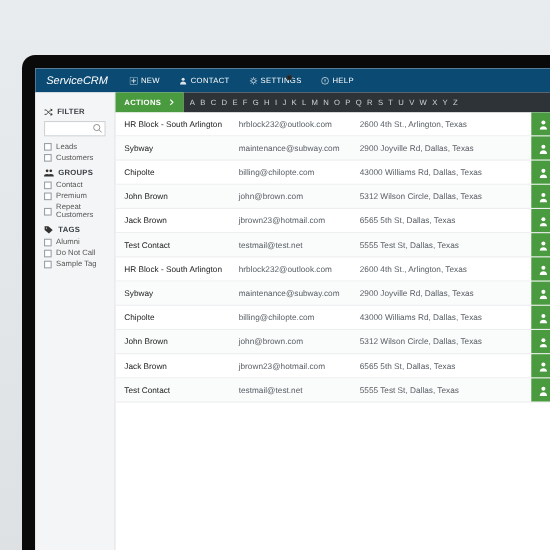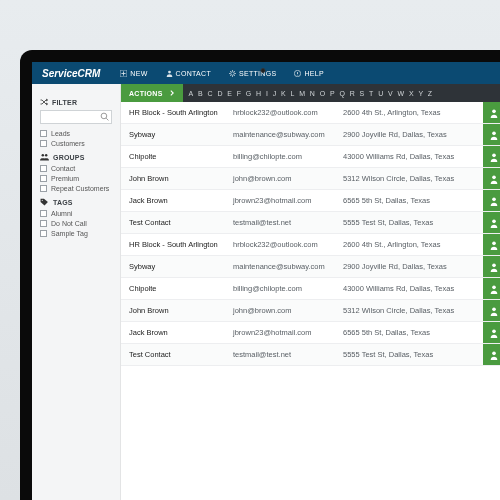--- a/index.html
+++ b/index.html
@@ -1,21 +1,21 @@
 <!DOCTYPE html>
 <html><head>
 <meta charset="utf-8">
 <style>
 *{margin:0;padding:0;box-sizing:border-box;font-family:"Segoe UI",Arial,sans-serif}
 body{background:linear-gradient(180deg,#e8ecef 0%,#dde1e4 100%);width:500px;height:500px;overflow:hidden;position:relative}
 .device{position:absolute;top:50px;left:20px;right:-5px;bottom:-5px;background:#0a0a0a;border-radius:12px 0 0 0;padding:12px 0 0 12px}
 .camera{position:absolute;top:18px;left:50%;transform:translateX(-50%);width:5px;height:5px;border-radius:50%;background:#222;border:1px solid #333}
 .screen{background:#fff;width:100%;height:100%;overflow:hidden;font-size:8px}
 .topbar{background:#0b4a72;color:#fff;display:flex;align-items:center;height:22px;padding:0 10px}
-.brand{font-style:italic;font-weight:700;font-size:10px;margin-right:20px}
+.brand{font-style:italic;font-weight:400;font-size:10px;margin-right:20px}
 .topnav{display:flex;gap:18px}
 .topnav-item{display:flex;align-items:center;gap:3px;font-size:7px;letter-spacing:.3px;cursor:pointer}
 .topnav-item .ico{opacity:.85}
 .main{display:flex;height:calc(100% - 22px)}
 .sidebar{width:100px;background:#f4f5f6;border-right:1px solid #e3e4e5;padding:8px 8px}
 .side-h{display:flex;align-items:center;gap:4px;font-size:7px;font-weight:700;color:#3a3f44;margin:6px 0 4px;letter-spacing:.2px}
 .search{position:relative;margin-bottom:6px}
 .search input{width:100%;height:14px;border:1px solid #cfd3d6;background:#fff;padding:0 14px 0 4px;font-size:7px}
 .search .mag{position:absolute;right:3px;top:2px;color:#888}
 .chk{display:flex;align-items:center;gap:4px;font-size:7px;color:#555;margin:3px 0;cursor:pointer}
@@ -23,21 +23,21 @@
 .content{flex:1;display:flex;flex-direction:column}
 .bar{display:flex;height:18px}
 .actions-btn{background:#4a9b3f;color:#fff;font-size:7px;font-weight:700;letter-spacing:.3px;display:flex;align-items:center;padding:0 8px;gap:6px;cursor:pointer}
 .alpha{flex:1;background:#2e3338;color:#cfd3d6;display:flex;align-items:center;padding:0 6px;gap:4.5px;font-size:7px;letter-spacing:.3px}
 .alpha span{cursor:pointer}
 .table{flex:1;overflow:hidden}
 .row{display:flex;align-items:center;height:22px;border-bottom:1px solid #edeef0;font-size:7.5px;color:#333}
 .row:nth-child(even){background:#fafbfb}
 .c-name{width:112px;padding-left:8px;font-weight:400;color:#222}
 .c-email{width:110px;color:#5a6066}
-.c-addr{width:140px;color:#5a6066}
+.c-addr{width:156px;color:#5a6066}
 .c-act{width:22px;background:#4a9b3f;height:100%;display:flex;align-items:center;justify-content:center;color:#fff;cursor:pointer}
 .ico{display:inline-block}
 svg{display:block}
 </style>
 </head>
 <body>
 
 <div class="device">
   <div class="camera"></div>
   <div class="screen">

